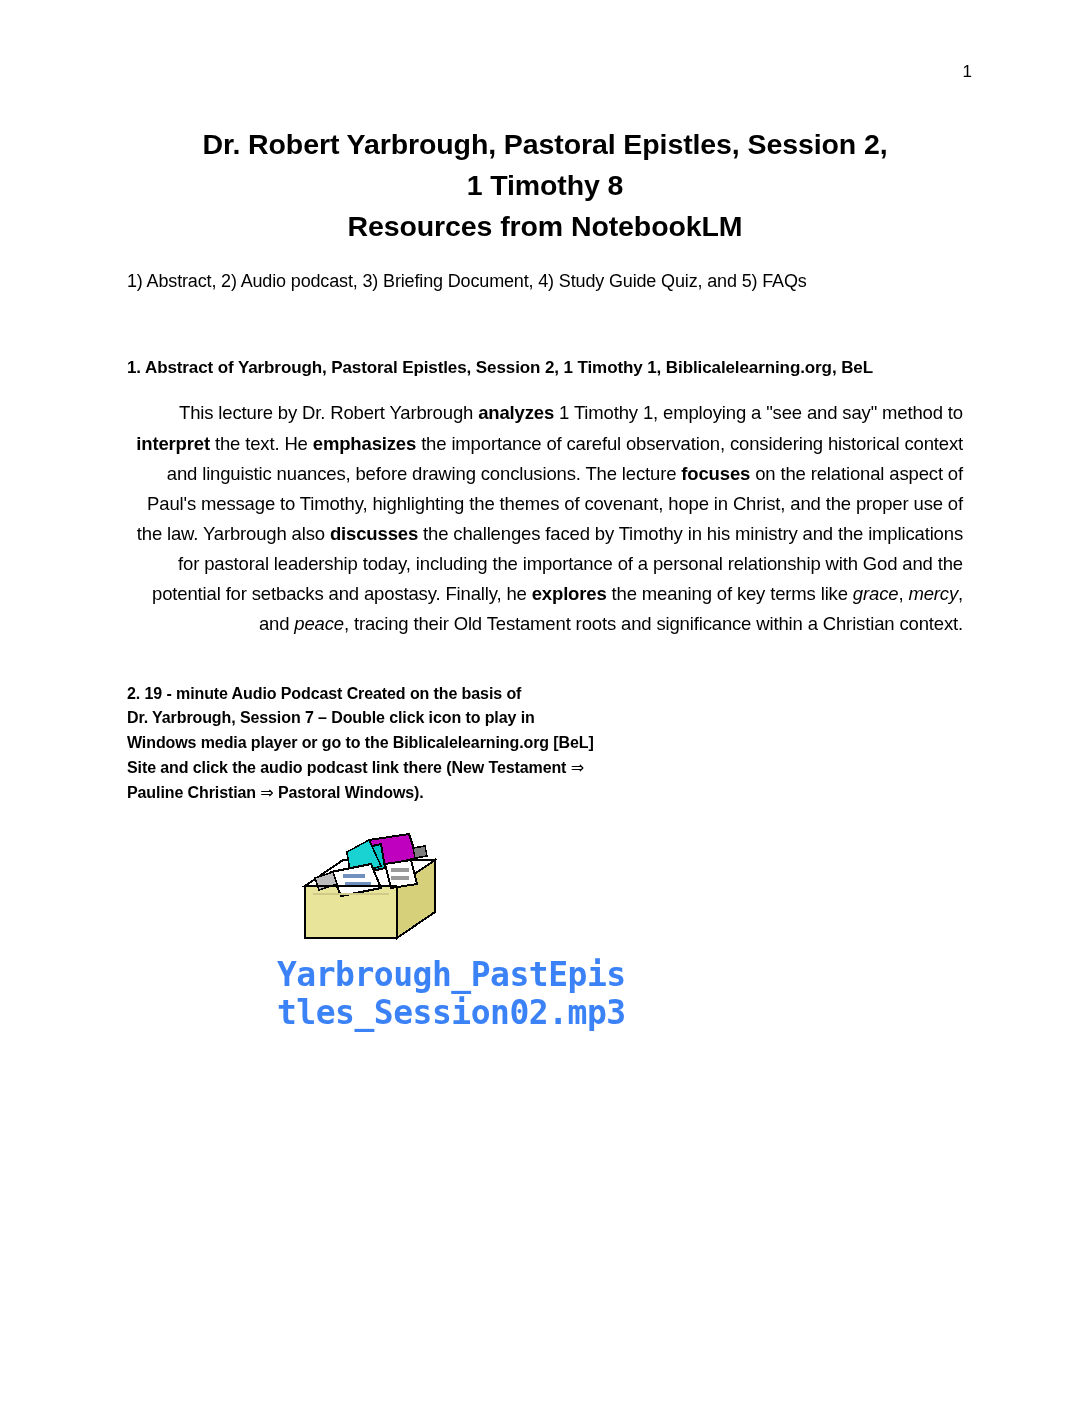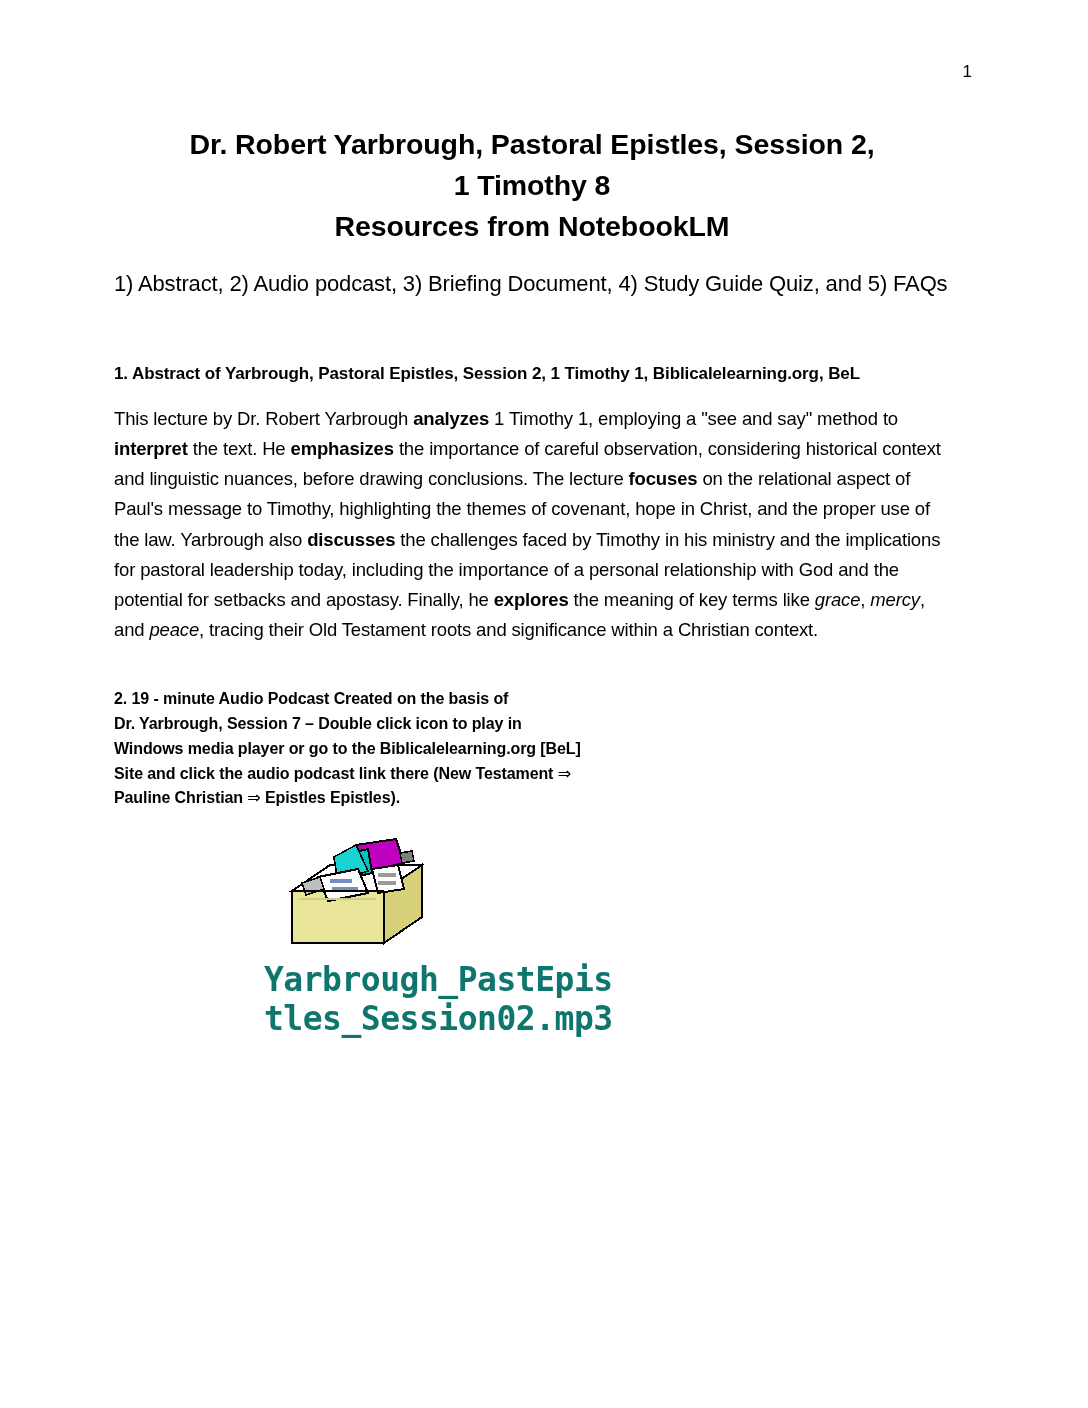--- a/index.html
+++ b/index.html
@@ -19,53 +19,53 @@
   }
   .page-number {
     position: absolute;
     top: 62px;
     right: 116px;
     font-size: 17px;
     color: #000;
   }
   .content {
     position: absolute;
-    left: 114px;
+    left: 127px;
     top: 124px;
     width: 836px;
   }
   .doc-title {
     text-align: center;
     font-size: 28.5px;
     font-weight: bold;
     line-height: 1.44;
     letter-spacing: -0.1px;
   }
   .doc-title .line {
     display: block;
   }
   .subtitle {
     margin-top: 22px;
-    font-size: 22px;
+    font-size: 18px;
     line-height: 1.4;
     letter-spacing: -0.15px;
   }
   h2.section {
     font-size: 17px;
     font-weight: bold;
     line-height: 1.42;
     margin: 62px 0 0 0;
     letter-spacing: -0.1px;
   }
   p.body {
     font-size: 18.5px;
     line-height: 1.63;
     margin: 18px 0 0 0;
     letter-spacing: -0.15px;
-    text-align: left;
+    text-align: right;
   }
   p.body b { font-weight: bold; }
   p.body i { font-style: italic; }
   h2.section2 {
     font-size: 16px;
     font-weight: bold;
     line-height: 1.55;
     margin: 42px 0 0 0;
     letter-spacing: -0.1px;
   }
@@ -82,21 +82,21 @@
     width: 160px;
     margin-left: 8px;
   }
   .filename {
     font-family: "DejaVu Sans Mono", monospace;
     font-size: 33px;
     font-weight: bold;
     line-height: 1.18;
     letter-spacing: -0.5px;
     margin-top: 6px;
-    color: #0f766e;
+    color: #3b82f6;
   }
   .filename span { display: block; }
 </style>
 </head>
 <body>
 
 <div class="page">
 
   <div class="page-number">1</div>
 
@@ -114,21 +114,21 @@
 
     <p class="body">
       <span>This lecture by Dr. Robert Yarbrough </span><b>analyzes</b><span> 1 Timothy 1, employing a "see and say" method to </span><b>interpret</b><span> the text. He </span><b>emphasizes</b><span> the importance of careful observation, considering historical context and linguistic nuances, before drawing conclusions. The lecture </span><b>focuses</b><span> on the relational aspect of Paul's message to Timothy, highlighting the themes of covenant, hope in Christ, and the proper use of the law.  Yarbrough also </span><b>discusses</b><span> the challenges faced by Timothy in his ministry and the implications for pastoral leadership today, including the importance of a personal relationship with God and the potential for setbacks and apostasy. Finally, he </span><b>explores</b><span> the meaning of key terms like </span><i>grace</i><span>, </span><i>mercy</i><span>, and </span><i>peace</i><span>, tracing their Old Testament roots and significance within a Christian context.</span>
     </p>
 
     <h2 class="section2">
       <span style="display:block">2.  19 - minute Audio Podcast Created on the basis of</span>
       <span style="display:block">Dr. Yarbrough, Session 7 –  Double click icon to play in</span>
       <span style="display:block">Windows media player or go to the Biblicalelearning.org [BeL]</span>
       <span style="display:block"><span>Site and click the audio podcast link there (New Testament </span><span class="arrow">⇒</span></span>
-      <span style="display:block"><span>Pauline Christian </span><span class="arrow">⇒</span><span> Epistles Epistles).</span></span>
+      <span style="display:block"><span>Pauline Christian </span><span class="arrow">⇒</span><span> Pastoral Windows).</span></span>
     </h2>
 
     <div class="attachment">
       <div class="icon-wrap">
         <svg width="160" height="120" viewBox="0 0 160 120" xmlns="http://www.w3.org/2000/svg" shape-rendering="crispEdges">
 
           <polygon points="20,60 58,34 150,34 112,60" fill="#ffffff" stroke="#000000" stroke-width="2"></polygon>
 
           <polygon points="20,60 112,60 112,112 20,112" fill="#e8e49a" stroke="#000000" stroke-width="2"></polygon>
           <polygon points="112,60 150,34 150,86 112,112" fill="#d6d07a" stroke="#000000" stroke-width="2"></polygon>

